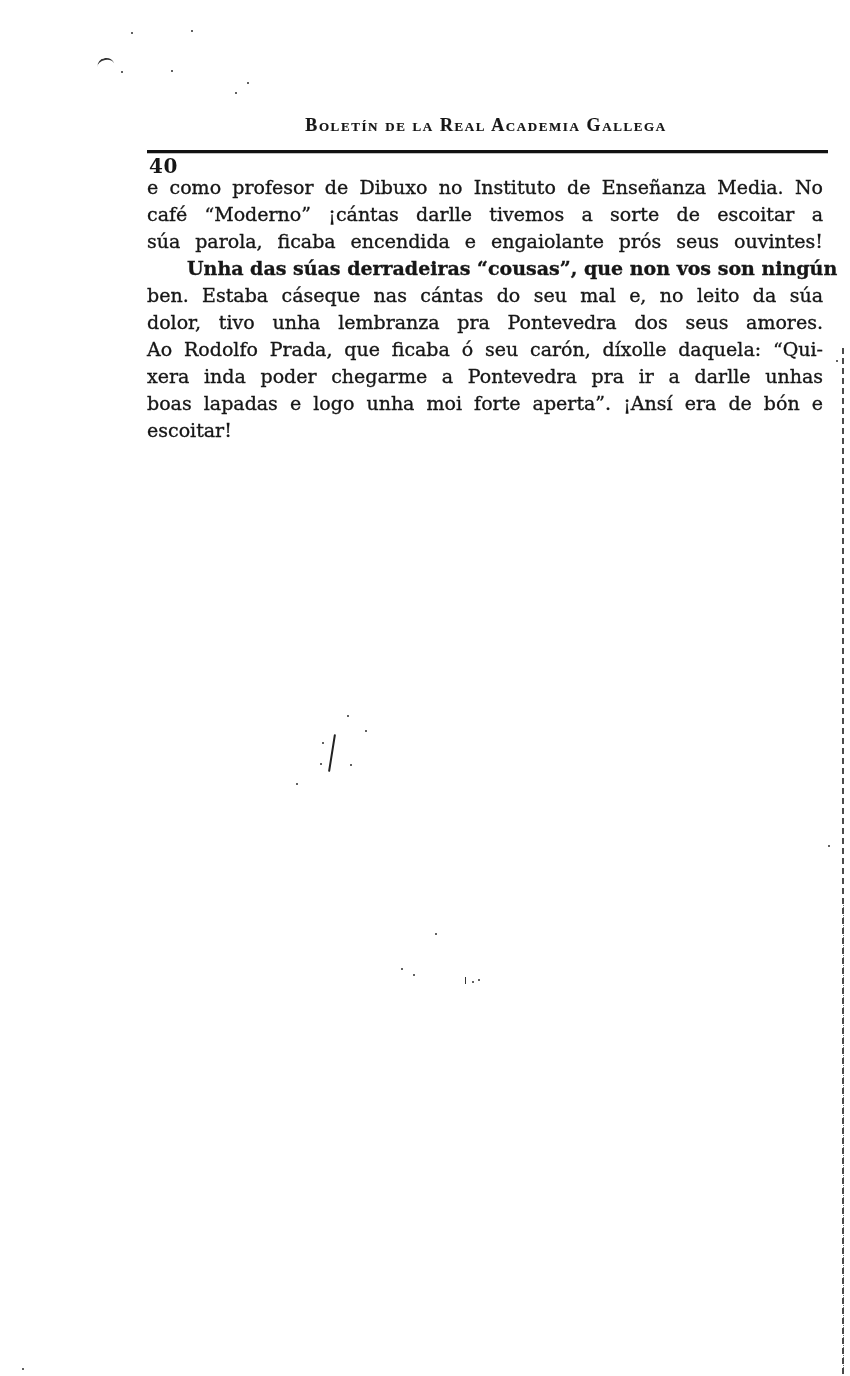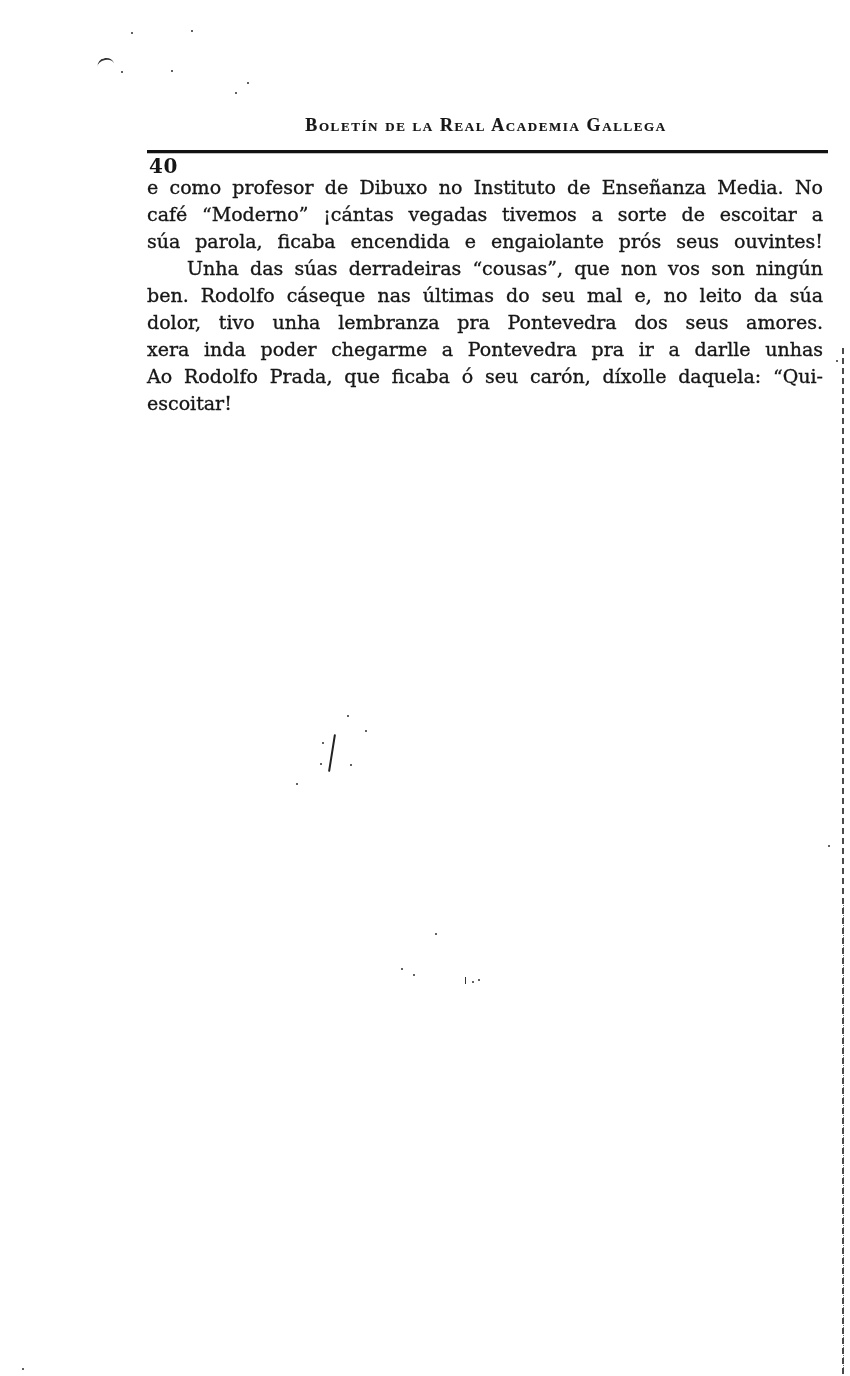--- a/index.html
+++ b/index.html
@@ -70,20 +70,21 @@
     text-align: justify;
     text-align-last: justify;
     text-justify: inter-word;
     white-space: nowrap;
   }
   .line.last {
     text-align-last: left;
   }
   .line.indent {
     padding-left: 40px;
+    font-weight: bold;
   }
   
   .artifact { position: absolute; }
   .binding-line {
     left: 842px;
     top: 348px;
     height: 1026px;
     width: 0;
     border-left: 2px dashed #2b2b2b;
     opacity: 0.85;
@@ -135,29 +136,30 @@
 
   <div class="header">
     <span class="page-number">40</span>
     <span class="journal-title">Boletín de la Real Academia Gallega</span>
   </div>
   <div class="header-rule"></div>
 
   <div class="text-block">
     <div>
       <div class="line">e como profesor de Dibuxo no Instituto de Enseñanza Media. No</div>
-      <div class="line">café “Moderno” ¡cántas vegadas tivemos a sorte de escoitar a</div>
+      <div class="line">café “Moderno” ¡cántas darlle tivemos a sorte de escoitar a</div>
       <div class="line">súa parola, ficaba encendida e engaiolante prós seus ouvintes!</div>
     </div>
     <div>
       <div class="line indent">Unha das súas derradeiras “cousas”, que non vos son ningún</div>
-      <div class="line">ben. Rodolfo cáseque nas últimas do seu mal e, no leito da súa</div>
+      <div class="line">ben. Estaba cáseque nas cántas do seu mal e, no leito da súa</div>
       <div class="line">dolor, tivo unha lembranza pra Pontevedra dos seus amores.</div>
+      <div class="line">Ao Rodolfo Prada, que ficaba ó seu carón, díxolle daquela: “Qui-</div>
       <div class="line">xera inda poder chegarme a Pontevedra pra ir a darlle unhas</div>
-      <div class="line">Ao Rodolfo Prada, que ficaba ó seu carón, díxolle daquela: “Qui-</div>
+      <div class="line">boas lapadas e logo unha moi forte aperta”. ¡Ansí era de bón e</div>
       <div class="line last">escoitar!</div>
     </div>
   </div>
 
   <div class="artifact binding-line"></div>
   <div class="artifact binding-line-lower"></div>
   <div class="artifact slash-mark"></div>
   <div class="artifact curve-dash"></div>
   <div class="artifact tick-mark"></div>
   <div class="artifact speck" style="left:131px; top:32px;"></div>

